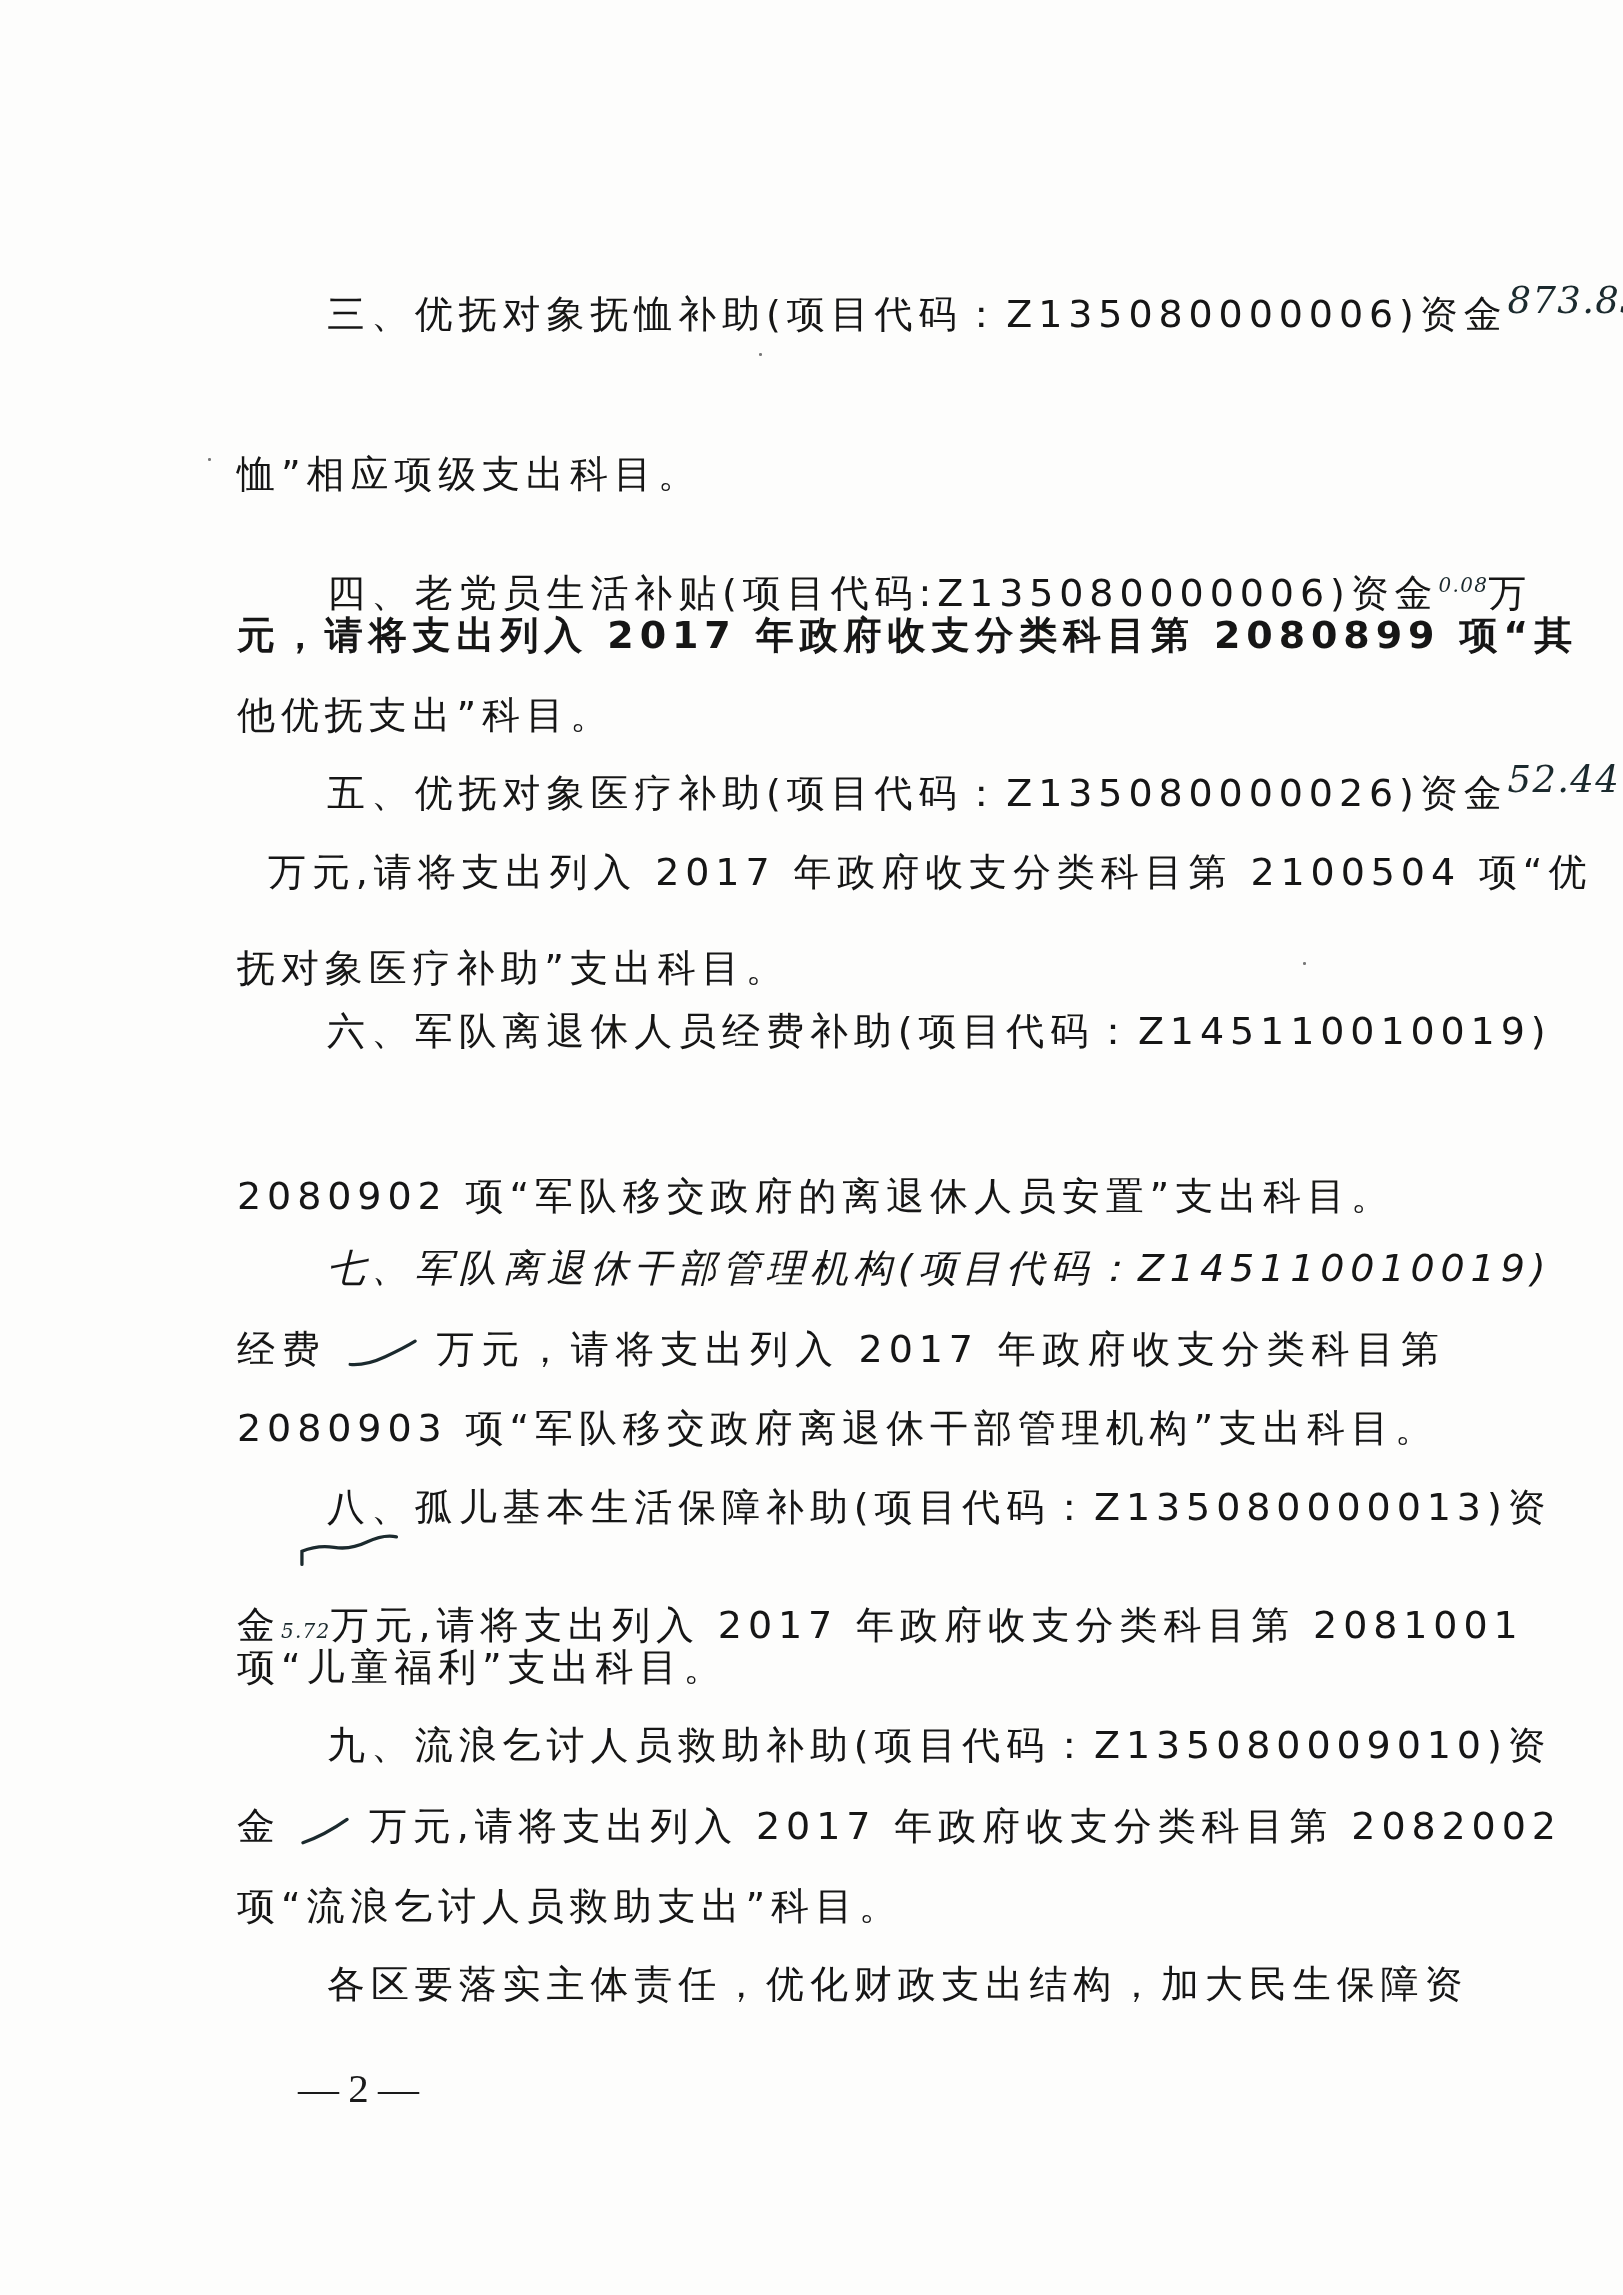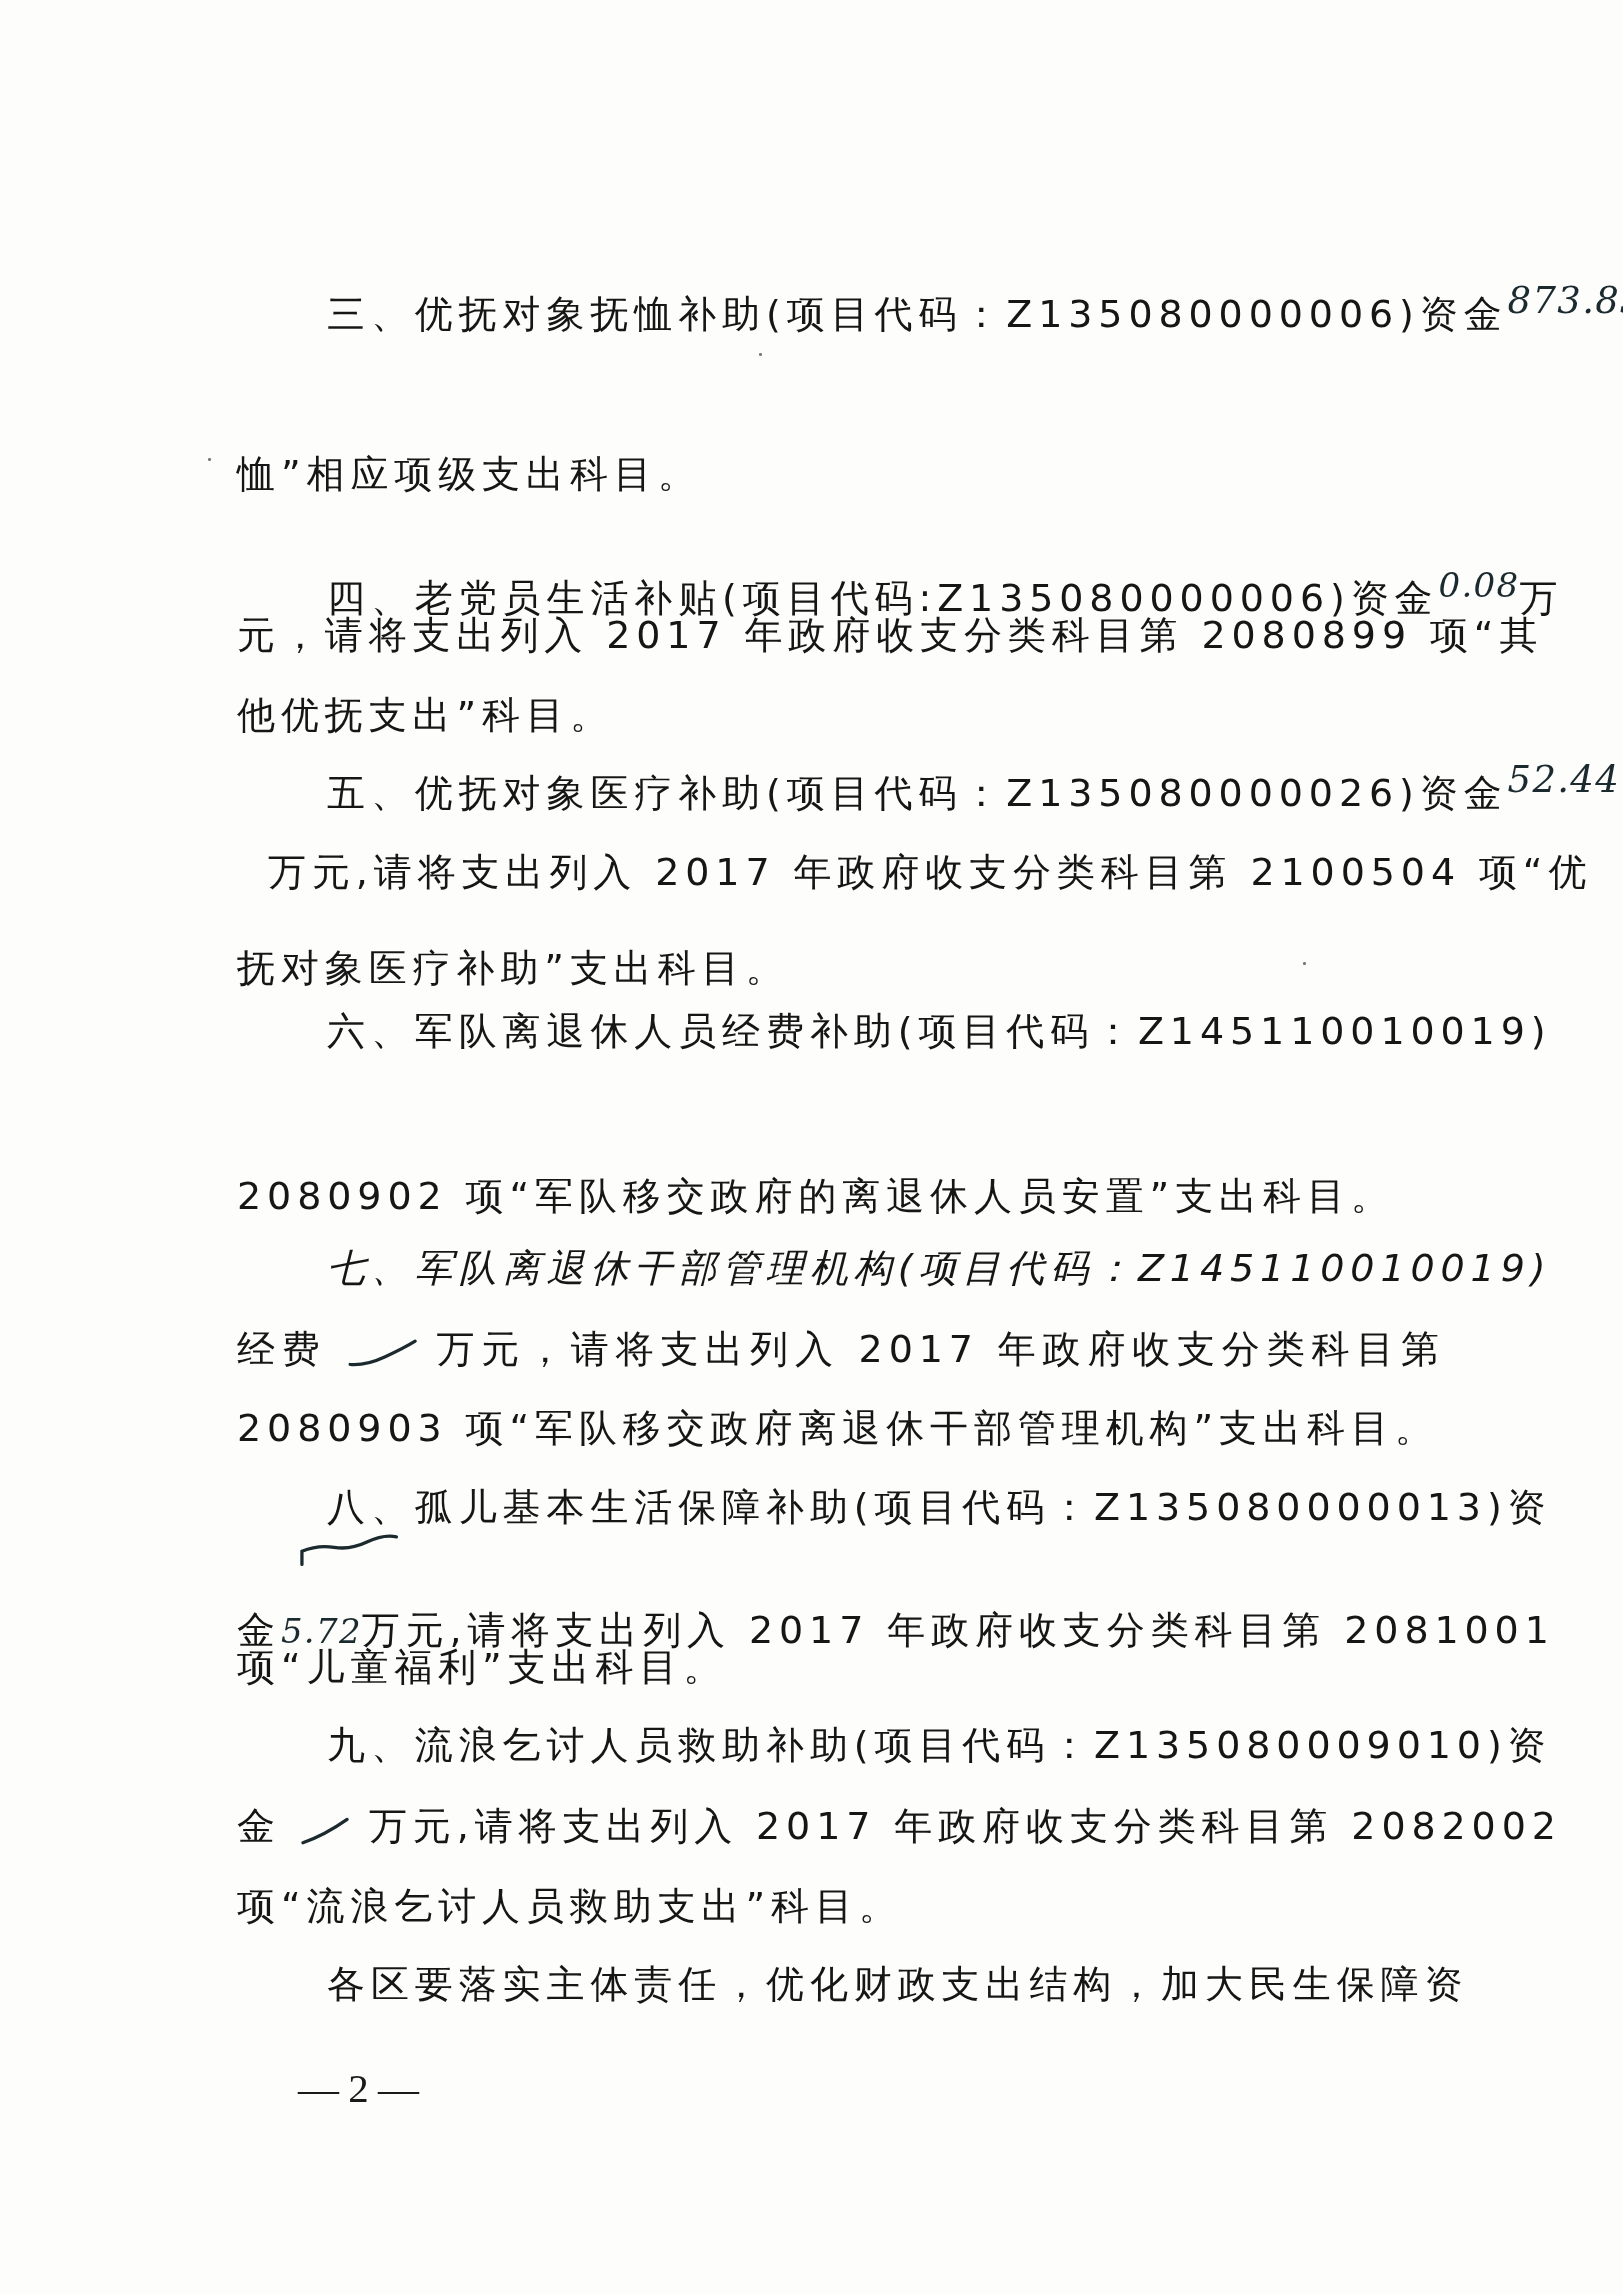--- a/index.html
+++ b/index.html
@@ -41,21 +41,21 @@
     .hand {
       font-family: "DejaVu Serif", "Liberation Serif", serif;
       font-style: italic;
       color: #1b2a2e;
       font-size: 37px;
       letter-spacing: 1.3px;
       display: inline-block;
       position: relative;
     }
     .hand.raised { top: -14.4px; }
-    .hand.small { font-size: 34px; margin-top: 44px; }
+    .hand.small { font-size: 20px; margin-top: 44px; }
     .dash-mark {
       display: inline-block;
       position: relative;
       width: 72px;
       height: 39px;
       vertical-align: middle;
     }
     .dash-mark svg { position: absolute; left: 0; top: 0; }
     .underline-mark {
       position: absolute;
@@ -87,21 +87,21 @@
 <div class="page">
 
   <div class="line indent" style="top:288px;">
     <span>三、优抚对象抚恤补助(项目代码：Z135080000006)资金</span><span class="hand raised">873.83</span>
   </div>
   <div class="line" style="top:448px;">恤”相应项级支出科目。</div>
 
   <div class="line indent justify" style="top:529px;">
     <span>四、老党员生活补贴(项目代码:Z135080000006)资金</span><span class="hand raised small">0.08</span><span>万</span>
   </div>
-  <div class="line justify" style="top:609px;">元，请将支出列入 2017 年政府收支分类科目第 2080899 项“其</div>
+  <div class="line justify" style="top:609px;font-weight:bold;">元，请将支出列入 2017 年政府收支分类科目第 2080899 项“其</div>
   <div class="line" style="top:689px;">他优抚支出”科目。</div>
 
   <div class="line indent" style="top:767px;">
     <span>五、优抚对象医疗补助(项目代码：Z135080000026)资金</span><span class="hand raised">52.44</span>
   </div>
   <div class="line justify" style="top:846px;margin-left:31px;">万元,请将支出列入 2017 年政府收支分类科目第 2100504 项“优</div>
   <div class="line" style="top:942px;">抚对象医疗补助”支出科目。</div>
 
   <div class="line indent justify" style="top:1005px;">六、军队离退休人员经费补助(项目代码：Z145110010019)</div>
   <div class="line" style="top:1164px;margin-top:6px;">2080902 项“军队移交政府的离退休人员安置”支出科目。</div>

